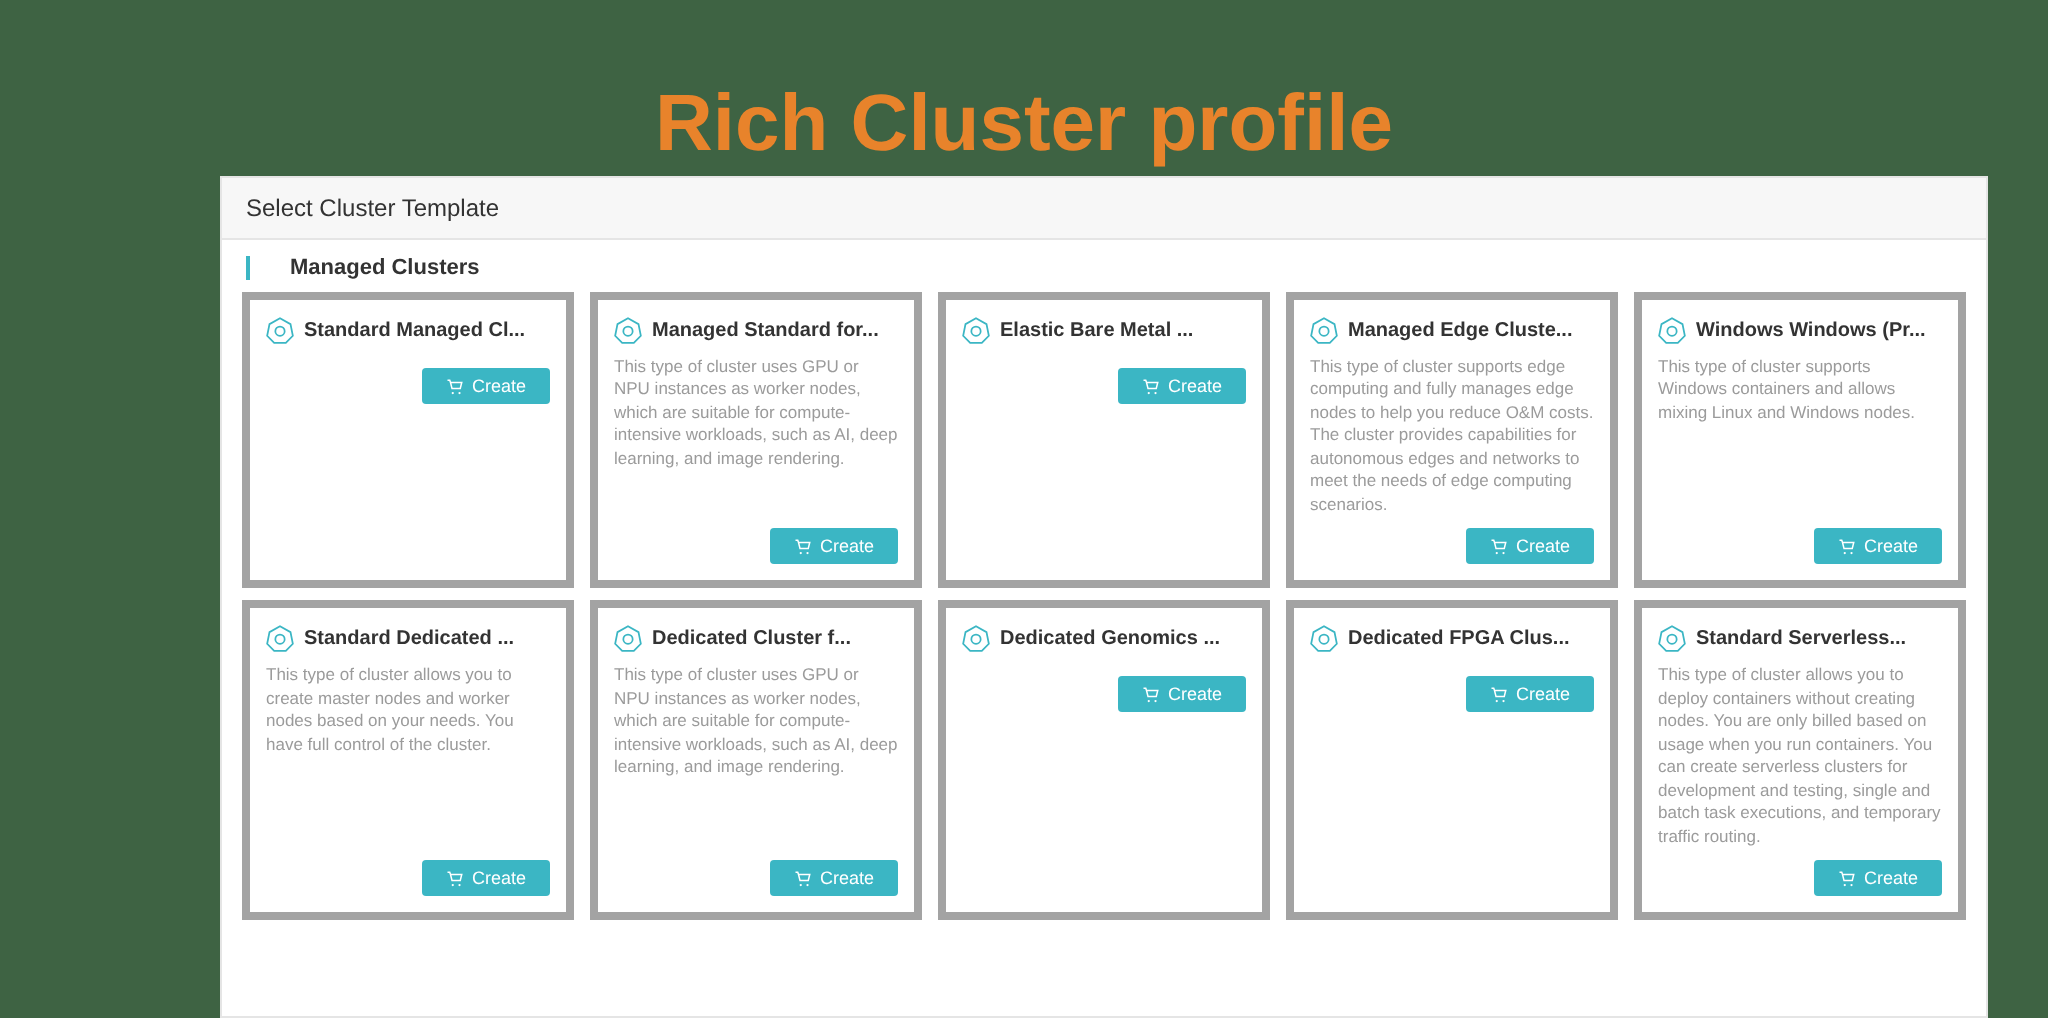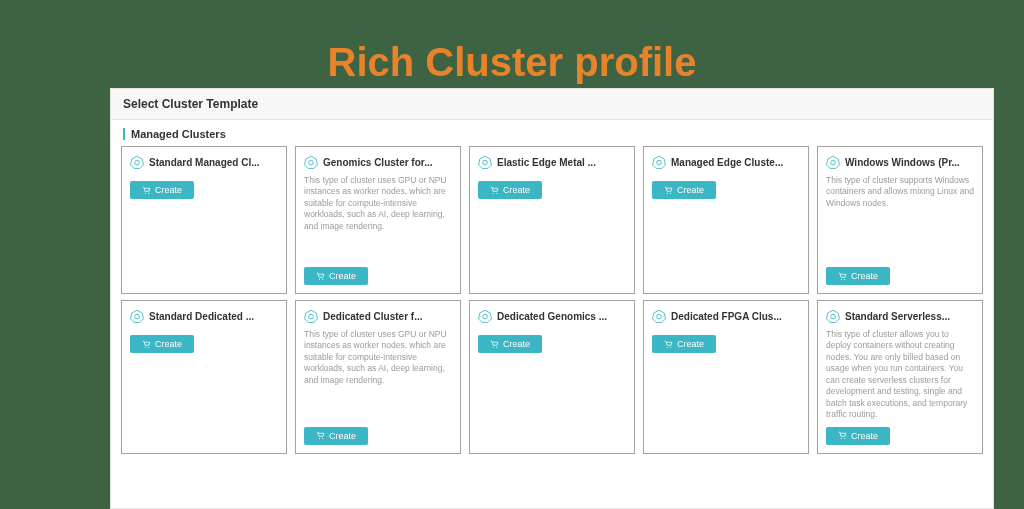--- a/index.html
+++ b/index.html
@@ -27,50 +27,50 @@
     left: 110px;
     right: 30px;
     bottom: 0;
     background: #ffffff;
     border: 1px solid #e5e5e5;
     overflow: hidden;
   }
   .panel-header {
     padding: 8px 12px;
     font-size: 12px;
-    font-weight: 700;
+    font-weight: 400;
     color: #333;
     background: #f7f7f7;
     border-bottom: 1px solid #e5e5e5;
   }
   .section {
     padding: 0 10px 6px 10px;
   }
   .section-title {
     display: flex;
     align-items: center;
-    gap: 6px;
+    gap: 20px;
     padding: 8px 2px 6px 2px;
     font-size: 11px;
     font-weight: 700;
     color: #333;
   }
   .section-title .bar {
     width: 2px;
     height: 12px;
     background: #3bb6c4;
     display: inline-block;
   }
   .cards {
     display: flex;
     gap: 8px;
   }
   .card {
     flex: 1 1 0;
-    border: 1px solid #a3a3a3;
+    border: 4px solid #a3a3a3;
     background: #fff;
     padding: 8px 8px 8px 8px;
     display: flex;
     flex-direction: column;
     min-height: 148px;
   }
   .card-head {
     display: flex;
     align-items: center;
     gap: 5px;
@@ -91,21 +91,21 @@
     text-overflow: ellipsis;
   }
   .card-desc {
     font-size: 8.5px;
     line-height: 1.35;
     color: #9b9b9b;
     flex: 1 1 auto;
   }
   .card-footer {
     display: flex;
-    justify-content: flex-start;
+    justify-content: flex-end;
     padding-top: 6px;
   }
   .create-btn {
     background: #3bb6c4;
     color: #fff;
     border: none;
     font-size: 9px;
     padding: 4px 12px;
     display: inline-flex;
     align-items: center;
@@ -159,21 +159,21 @@
       </div>
 
       <div class="card">
         <div class="card-head">
           <span class="kube-icon">
             <svg viewBox="0 0 24 24">
                 <polygon points="12,2 21,7 23,17 17,23 7,23 1,17 3,7" fill="none" stroke="#3bb6c4" stroke-width="1.5"></polygon>
                 <circle cx="12" cy="13" r="4" fill="none" stroke="#3bb6c4" stroke-width="1.5"></circle>
               </svg>
           </span>
-          <span class="card-title">Genomics Cluster for...</span>
+          <span class="card-title">Managed Standard for...</span>
         </div>
         <div class="card-desc">This type of cluster uses GPU or NPU instances as worker nodes, which are suitable for compute-intensive workloads, such as AI, deep learning, and image rendering.</div>
         <div class="card-footer">
           <button class="create-btn">
             <span class="cart-icon">
                 <svg viewBox="0 0 24 24">
                   <path d="M6 6h15l-2 8H8L6 6zM6 6L5 3H2" fill="none" stroke="#fff" stroke-width="2"></path>
                   <circle cx="9" cy="20" r="1.5" fill="#fff"></circle>
                   <circle cx="18" cy="20" r="1.5" fill="#fff"></circle>
                 </svg>
@@ -184,21 +184,21 @@
       </div>
 
       <div class="card">
         <div class="card-head">
           <span class="kube-icon">
             <svg viewBox="0 0 24 24">
                 <polygon points="12,2 21,7 23,17 17,23 7,23 1,17 3,7" fill="none" stroke="#3bb6c4" stroke-width="1.5"></polygon>
                 <circle cx="12" cy="13" r="4" fill="none" stroke="#3bb6c4" stroke-width="1.5"></circle>
               </svg>
           </span>
-          <span class="card-title">Elastic Edge Metal ...</span>
+          <span class="card-title">Elastic Bare Metal ...</span>
         </div>
         <div class="card-footer">
           <button class="create-btn">
             <span class="cart-icon">
                 <svg viewBox="0 0 24 24">
                   <path d="M6 6h15l-2 8H8L6 6zM6 6L5 3H2" fill="none" stroke="#fff" stroke-width="2"></path>
                   <circle cx="9" cy="20" r="1.5" fill="#fff"></circle>
                   <circle cx="18" cy="20" r="1.5" fill="#fff"></circle>
                 </svg>
               </span>
@@ -210,20 +210,21 @@
       <div class="card">
         <div class="card-head">
           <span class="kube-icon">
             <svg viewBox="0 0 24 24">
                 <polygon points="12,2 21,7 23,17 17,23 7,23 1,17 3,7" fill="none" stroke="#3bb6c4" stroke-width="1.5"></polygon>
                 <circle cx="12" cy="13" r="4" fill="none" stroke="#3bb6c4" stroke-width="1.5"></circle>
               </svg>
           </span>
           <span class="card-title">Managed Edge Cluste...</span>
         </div>
+        <div class="card-desc">This type of cluster supports edge computing and fully manages edge nodes to help you reduce O&amp;M costs. The cluster provides capabilities for autonomous edges and networks to meet the needs of edge computing scenarios.</div>
         <div class="card-footer">
           <button class="create-btn">
             <span class="cart-icon">
                 <svg viewBox="0 0 24 24">
                   <path d="M6 6h15l-2 8H8L6 6zM6 6L5 3H2" fill="none" stroke="#fff" stroke-width="2"></path>
                   <circle cx="9" cy="20" r="1.5" fill="#fff"></circle>
                   <circle cx="18" cy="20" r="1.5" fill="#fff"></circle>
                 </svg>
               </span>
             <span>Create</span>
@@ -265,20 +266,21 @@
       <div class="card">
         <div class="card-head">
           <span class="kube-icon">
             <svg viewBox="0 0 24 24">
                 <polygon points="12,2 21,7 23,17 17,23 7,23 1,17 3,7" fill="none" stroke="#3bb6c4" stroke-width="1.5"></polygon>
                 <circle cx="12" cy="13" r="4" fill="none" stroke="#3bb6c4" stroke-width="1.5"></circle>
               </svg>
           </span>
           <span class="card-title">Standard Dedicated ...</span>
         </div>
+        <div class="card-desc">This type of cluster allows you to create master nodes and worker nodes based on your needs. You have full control of the cluster.</div>
         <div class="card-footer">
           <button class="create-btn">
             <span class="cart-icon">
                 <svg viewBox="0 0 24 24">
                   <path d="M6 6h15l-2 8H8L6 6zM6 6L5 3H2" fill="none" stroke="#fff" stroke-width="2"></path>
                   <circle cx="9" cy="20" r="1.5" fill="#fff"></circle>
                   <circle cx="18" cy="20" r="1.5" fill="#fff"></circle>
                 </svg>
               </span>
             <span>Create</span>

